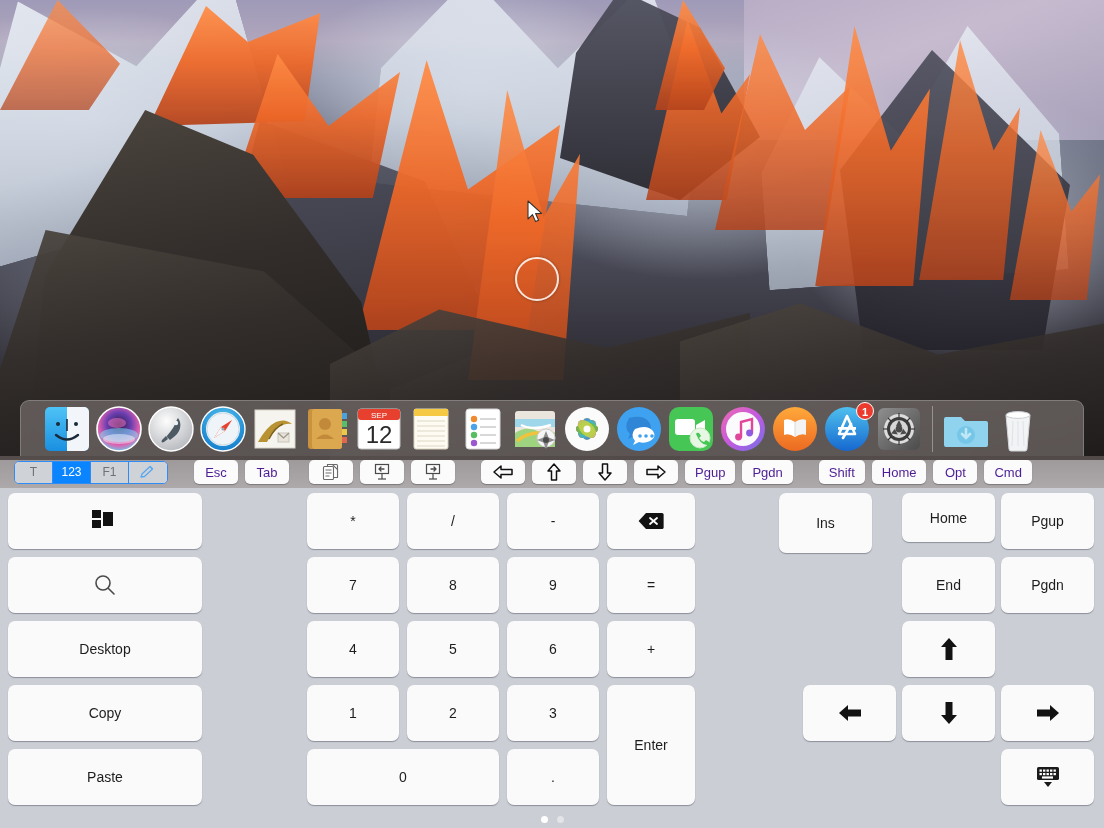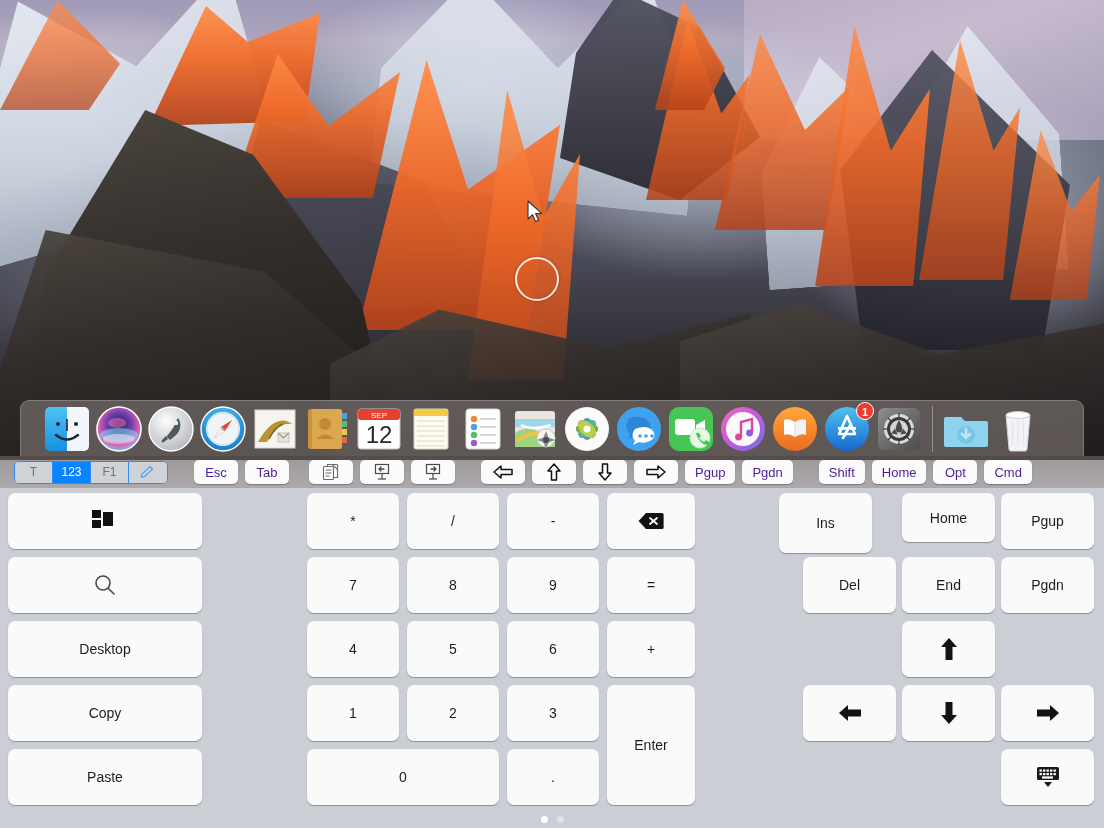--- a/index.html
+++ b/index.html
@@ -596,21 +596,20 @@
     <div class="key" style="left:507px;top:197px;width:92px;height:56px;">3</div>
     <div class="key" style="left:607px;top:197px;width:88px;height:120px;">Enter</div>
 
     <div class="key" style="left:307px;top:261px;width:192px;height:56px;">0</div>
     <div class="key" style="left:507px;top:261px;width:92px;height:56px;">.</div>
 
     <div class="key" style="left:779px;top:5px;width:93px;height:60px;">Ins</div>
     <div class="key" style="left:902px;top:5px;width:93px;height:49px;">Home</div>
     <div class="key" style="left:1001px;top:5px;width:93px;height:56px;">Pgup</div>
 
-    <div class="key" style="left:803px;top:69px;width:93px;height:56px;">Del</div>
     <div class="key" style="left:902px;top:69px;width:93px;height:56px;">End</div>
     <div class="key" style="left:1001px;top:69px;width:93px;height:56px;">Pgdn</div>
 
     <div class="key" style="left:902px;top:133px;width:93px;height:56px;">
       <svg width="20" height="26" viewBox="0 0 20 26">
         <path d="M10 2 L2 11 H6.5 V24 H13.5 V11 H18 Z" fill="#121212"></path>
       </svg>
     </div>
     <div class="key" style="left:803px;top:197px;width:93px;height:56px;">
       <svg width="26" height="20" viewBox="0 0 26 20">

